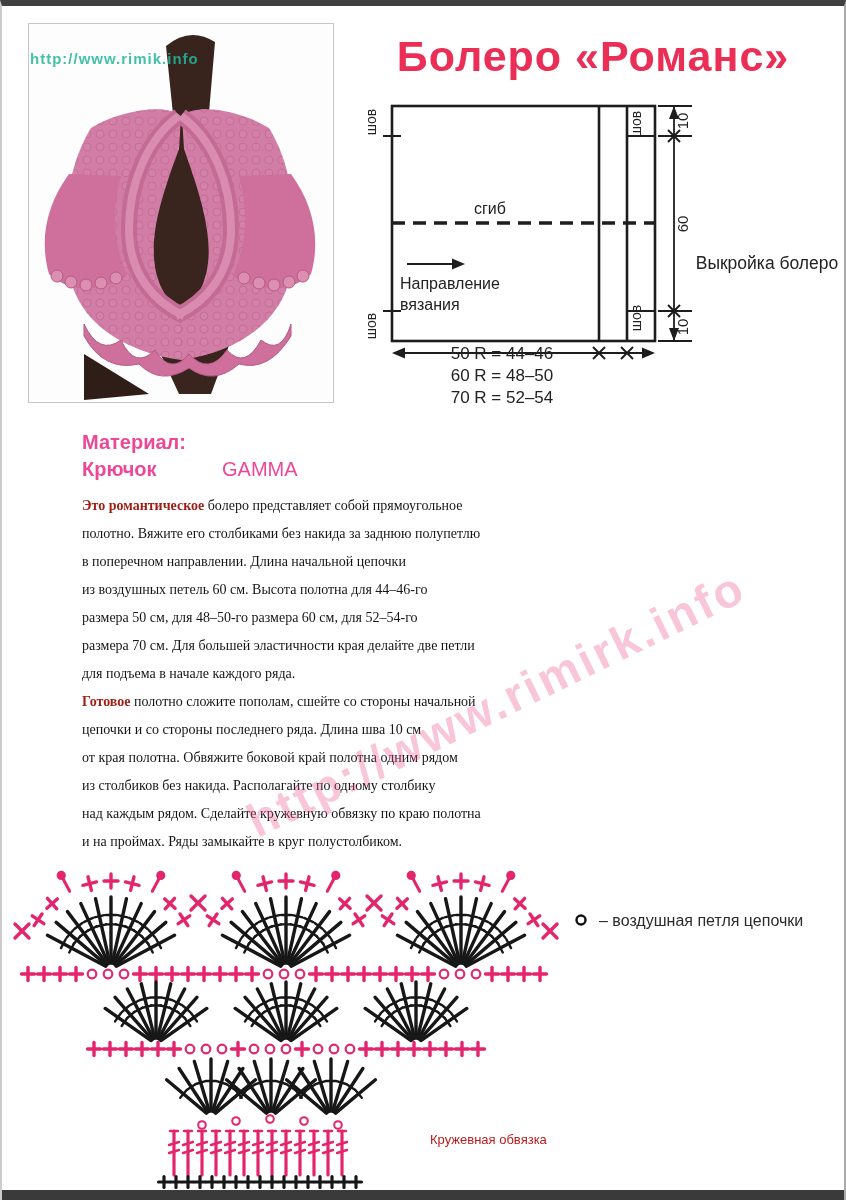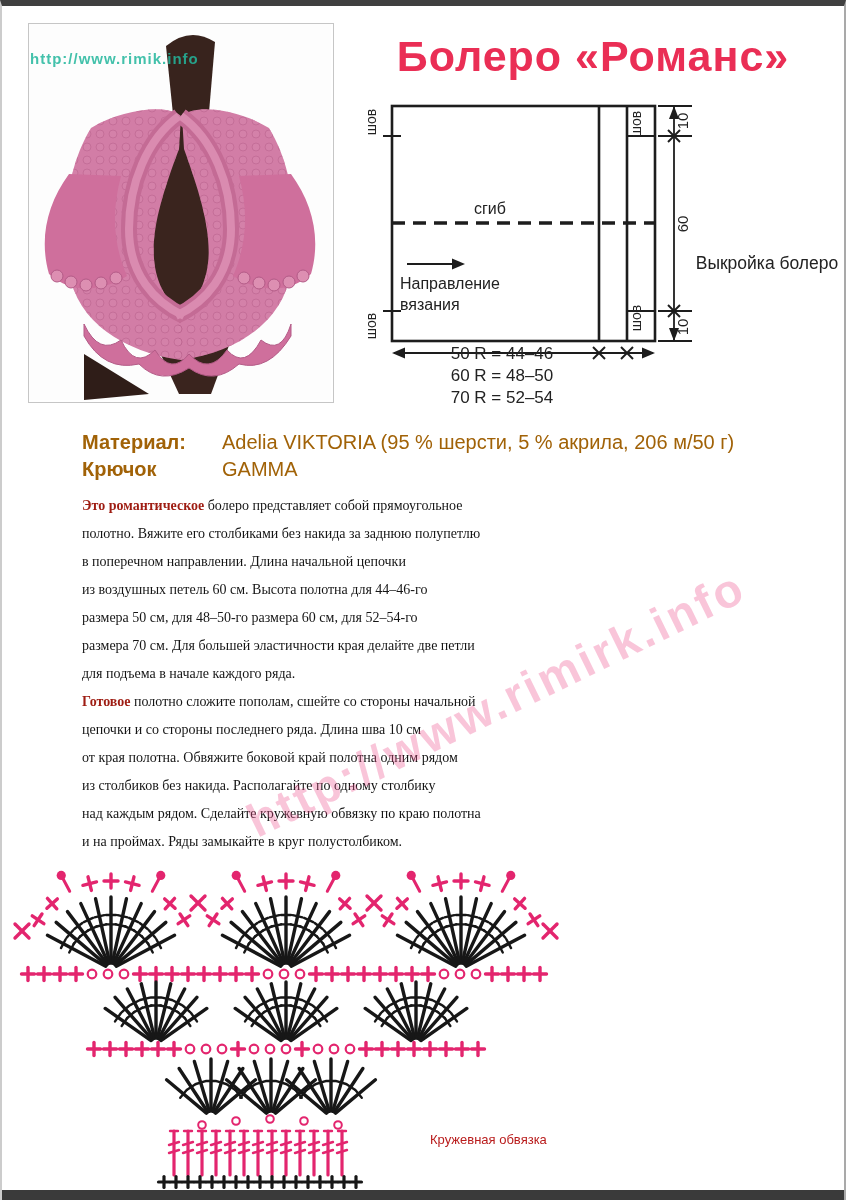--- a/index.html
+++ b/index.html
@@ -19,21 +19,21 @@
   }
   
   .title{
     position:absolute;left:336px;top:26px;width:510px;text-align:center;
     font-size:43px;font-weight:bold;color:#ea2e55;letter-spacing:1px;
   }
   
   .schematic{position:absolute;left:340px;top:85px;}
   .schematic text{fill:#222;font-family:"Liberation Sans",sans-serif;}
   
-  .materials{position:absolute;left:80px;top:423px;width:700px;font-size:20px;color:#a16207;}
+  .materials{position:absolute;left:80px;top:423px;width:700px;font-size:20px;color:#ec4899;}
   .materials .row{display:flex;line-height:27px;}
   .materials .lbl{width:140px;font-weight:bold;flex:0 0 140px;}
   
   .instructions{
     position:absolute;left:80px;top:486px;width:706px;
     font-family:"Liberation Serif","DejaVu Serif",serif;
     font-size:14px;line-height:28px;color:#151515;
   }
   .instructions p{margin:0;}
   .lead{font-weight:bold;color:#9e1c12;}
@@ -171,21 +171,20 @@
       <text x="500" y="353" text-anchor="middle" font-size="17">50 R = 44–46</text>
       <text x="500" y="375" text-anchor="middle" font-size="17">60 R = 48–50</text>
       <text x="500" y="397" text-anchor="middle" font-size="17">70 R = 52–54</text>
       <text x="765" y="263" text-anchor="middle" font-size="17.5">Выкройка болеро</text>
     </g>
   </svg>
 
   <div class="materials">
     <div class="row">
       <div class="lbl">Материал:</div>
-      <div>Adelia VIKTORIA (95 % шерсти, 5 % акрила, 206 м/50 г)</div>
     </div>
     <div class="row">
       <div class="lbl">Крючок</div>
       <div>GAMMA</div>
     </div>
   </div>
 
   <div class="instructions">
     <p><span class="lead">Это романтическое</span><span class="pre"> болеро представляет собой прямоугольное
 полотно. Вяжите его столбиками без накида за заднюю полупетлю
@@ -675,17 +674,25 @@
       <line x1="320.5" y1="313" x2="331.5" y2="313" stroke="#171717" stroke-width="3.2" stroke-linecap="round"></line>
       <line x1="326" y1="307.5" x2="326" y2="318.5" stroke="#171717" stroke-width="3.2" stroke-linecap="round"></line>
       <line x1="332.5" y1="313" x2="343.5" y2="313" stroke="#171717" stroke-width="3.2" stroke-linecap="round"></line>
       <line x1="338" y1="307.5" x2="338" y2="318.5" stroke="#171717" stroke-width="3.2" stroke-linecap="round"></line>
       <line x1="344.5" y1="313" x2="355.5" y2="313" stroke="#171717" stroke-width="3.2" stroke-linecap="round"></line>
       <line x1="350" y1="307.5" x2="350" y2="318.5" stroke="#171717" stroke-width="3.2" stroke-linecap="round"></line>
     </svg>
   <div class="chart-caption">Кружевная обвязка</div>
 
   <div class="legend">
+    <div class="lrow">
+      <span class="ic">
+        <svg width="26" height="30" viewBox="0 0 26 30">
+            <circle cx="12" cy="16" r="4.5" fill="none" stroke="#111" stroke-width="2.4"></circle>
+          </svg>
+      </span>
+      <span class="ltext">– воздушная петля цепочки</span>
+    </div>
   </div>
 
 
   <div class="bottom-bar"></div>
 </div>
 
 </body></html>

